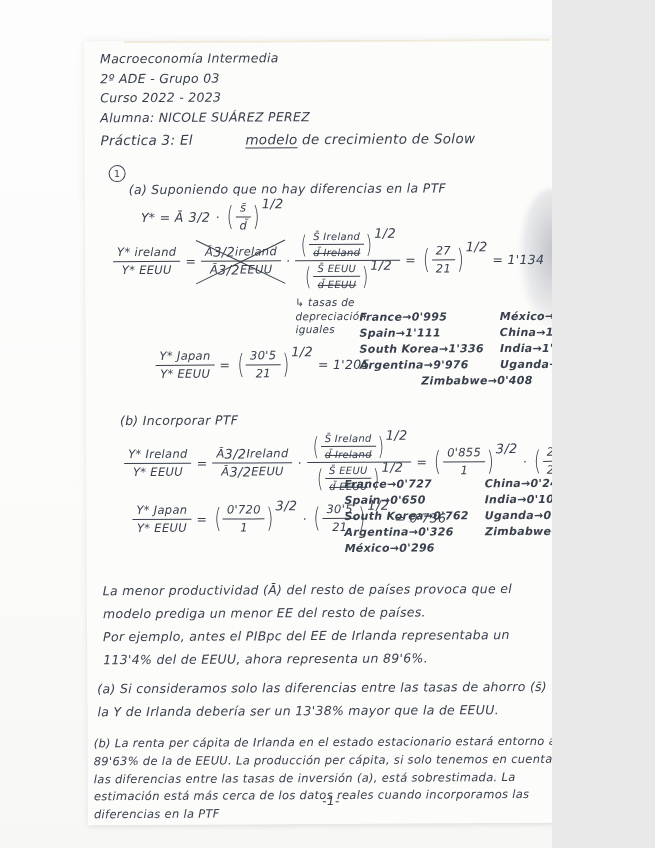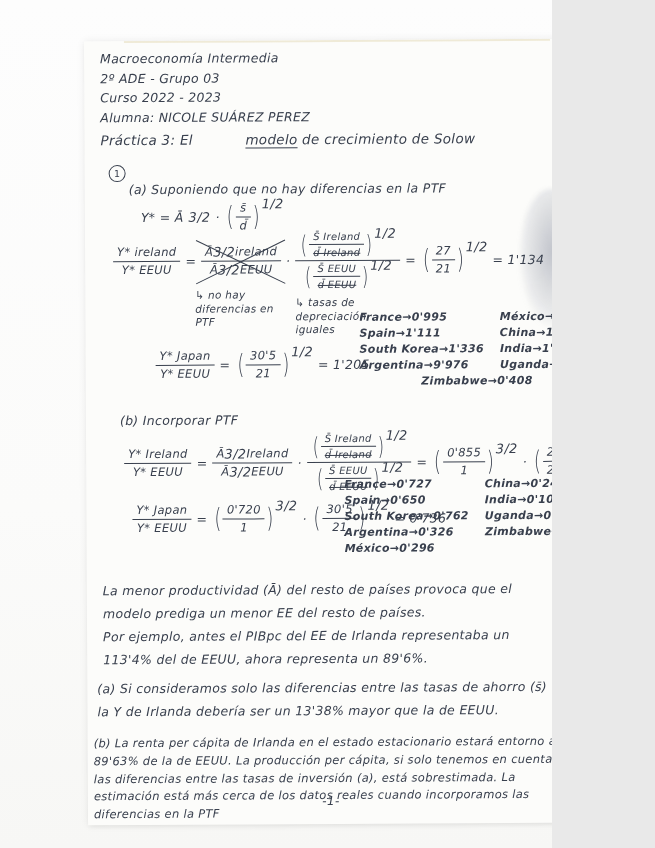--- a/index.html
+++ b/index.html
@@ -139,21 +139,20 @@
             <span class="den">
               <span>21</span>
             </span>
           </span>
           <span class="paren">)</span>
           <sup class="exp pexp">1/2</sup>
         </span>
         <span>= 1'134</span>
       </div>
 
-    <div class="annot" style="left:110px;top:248px;width:95px;">↳ no hay diferencias en PTF</div>
     <div class="annot" style="left:210px;top:256px;width:100px;">↳ tasas de depreciación iguales</div>
 
     <div class="country-list center-last" style="left:274px;top:271px;">
       <div class="crow">
           <span>France</span>
           <span>→</span>
           <span>0'995</span>
         </div>
       <div class="crow">
           <span>México</span>

